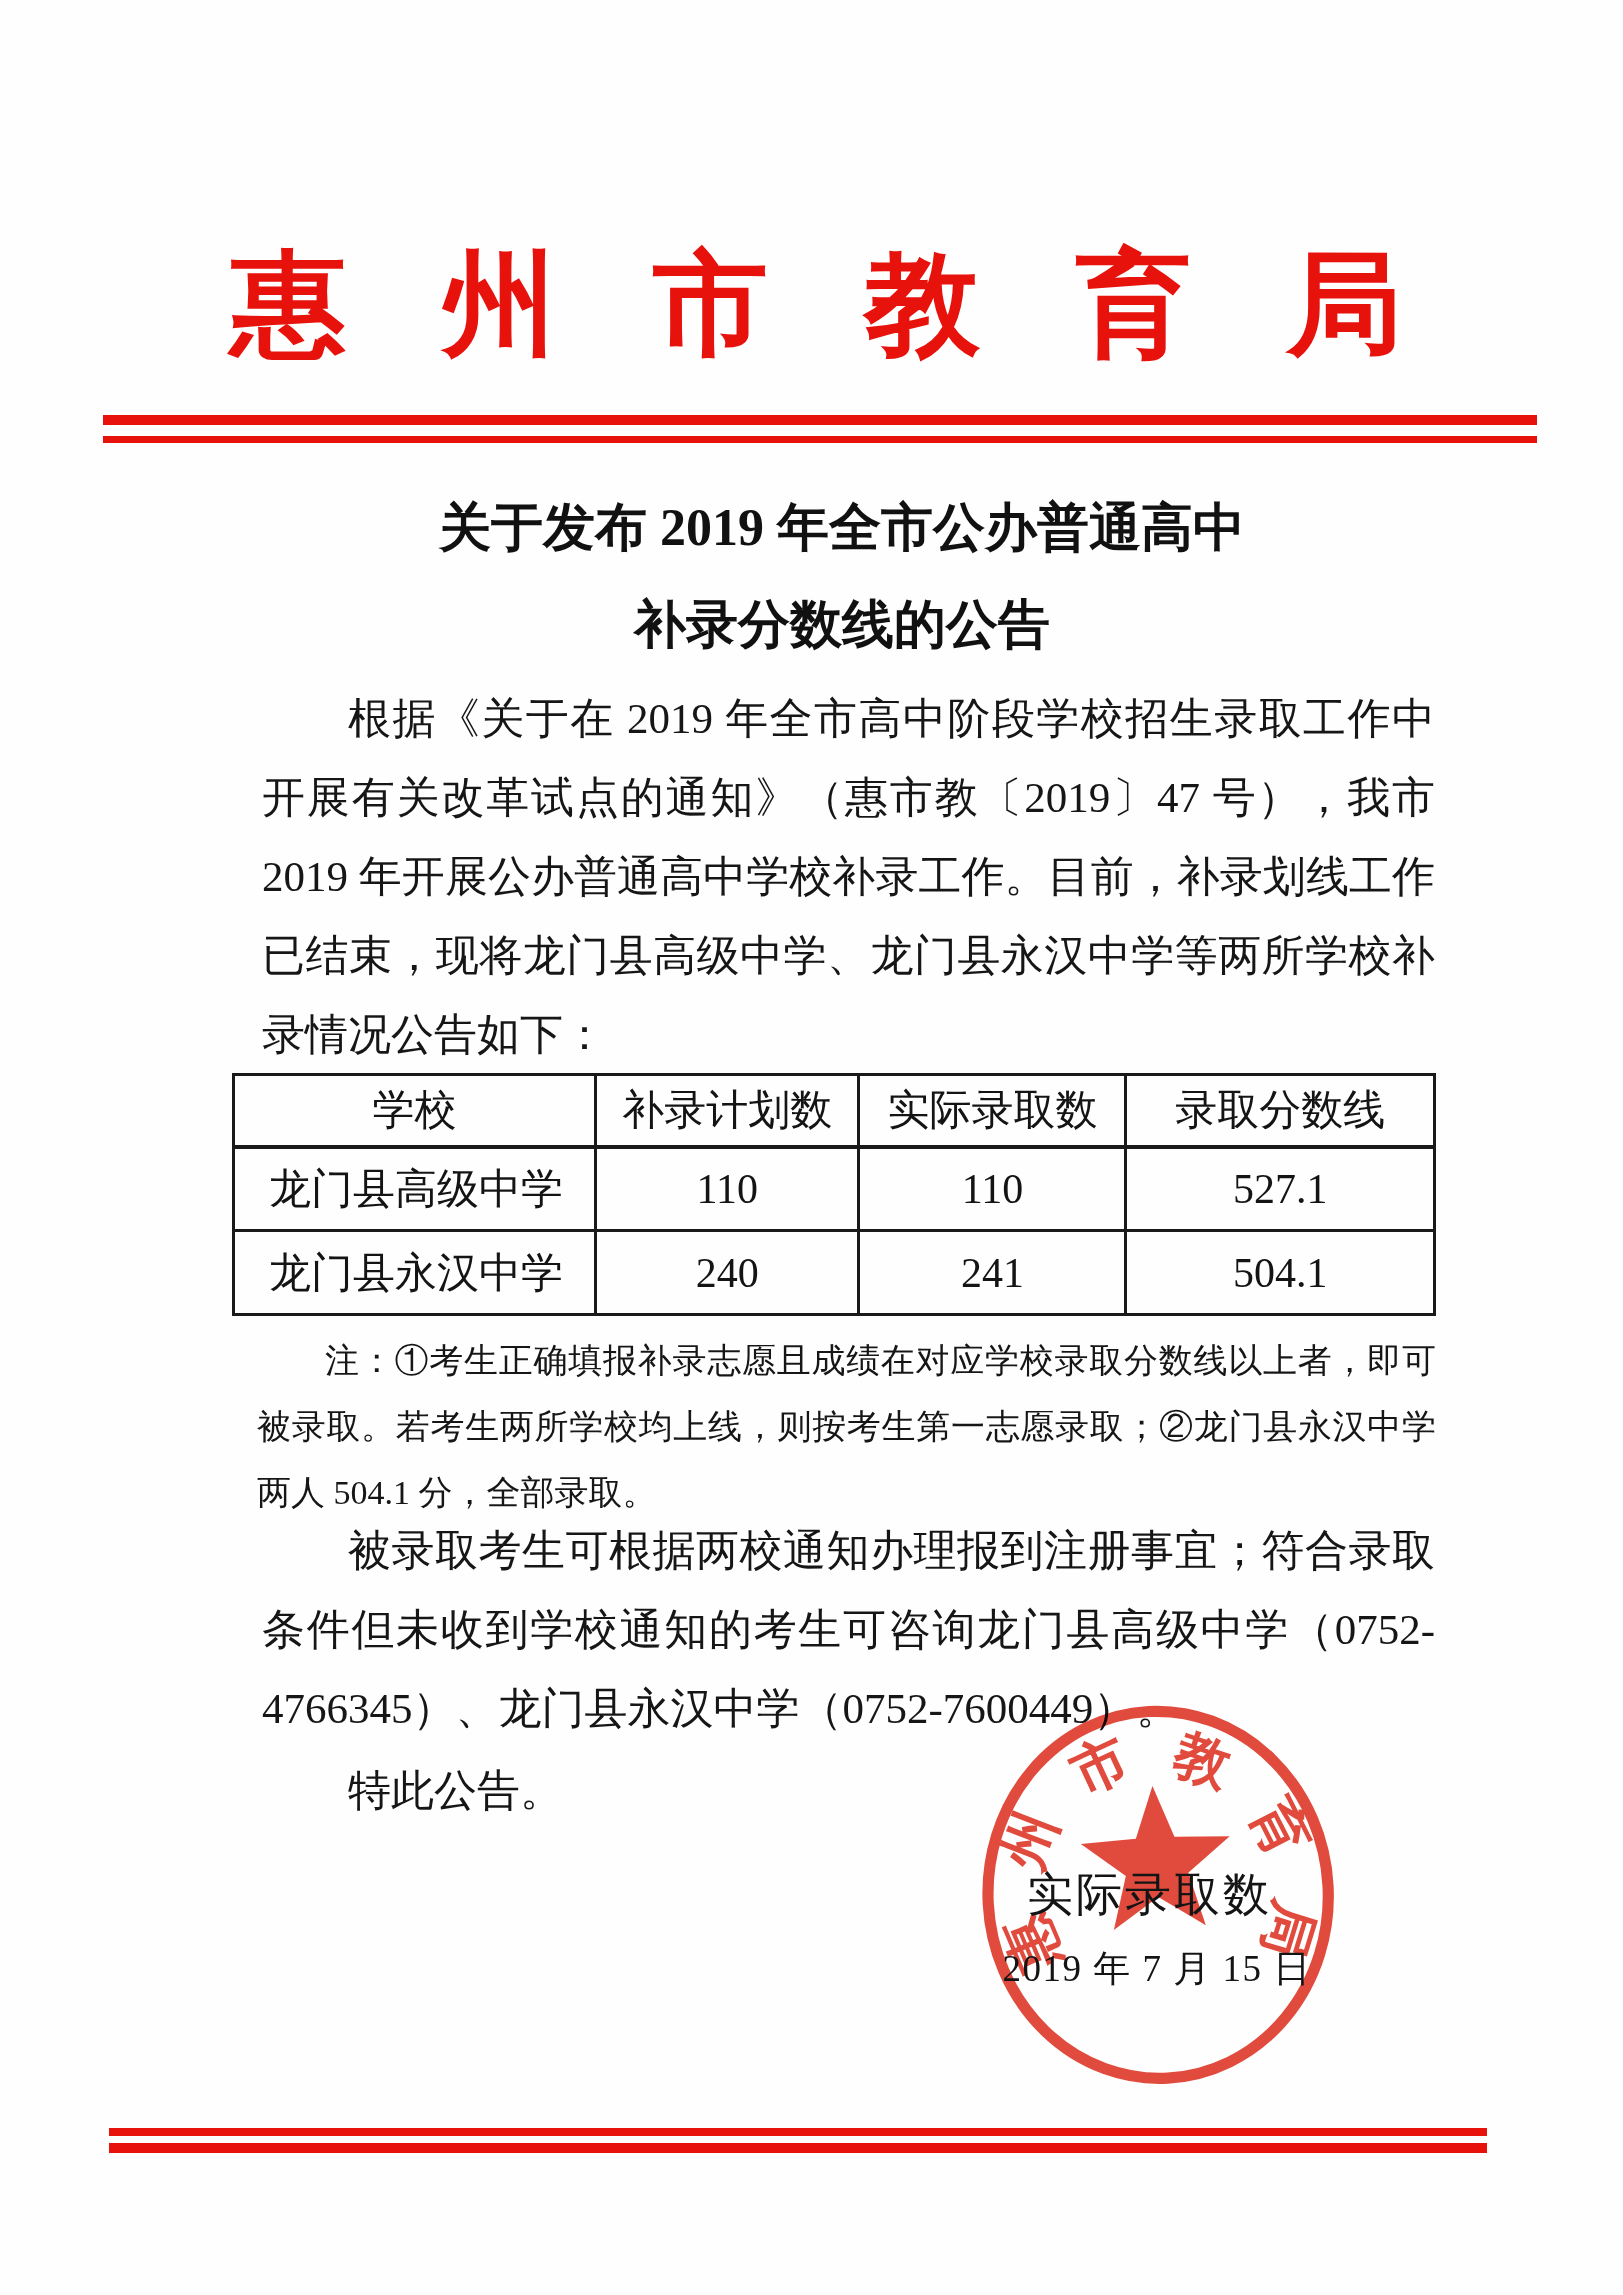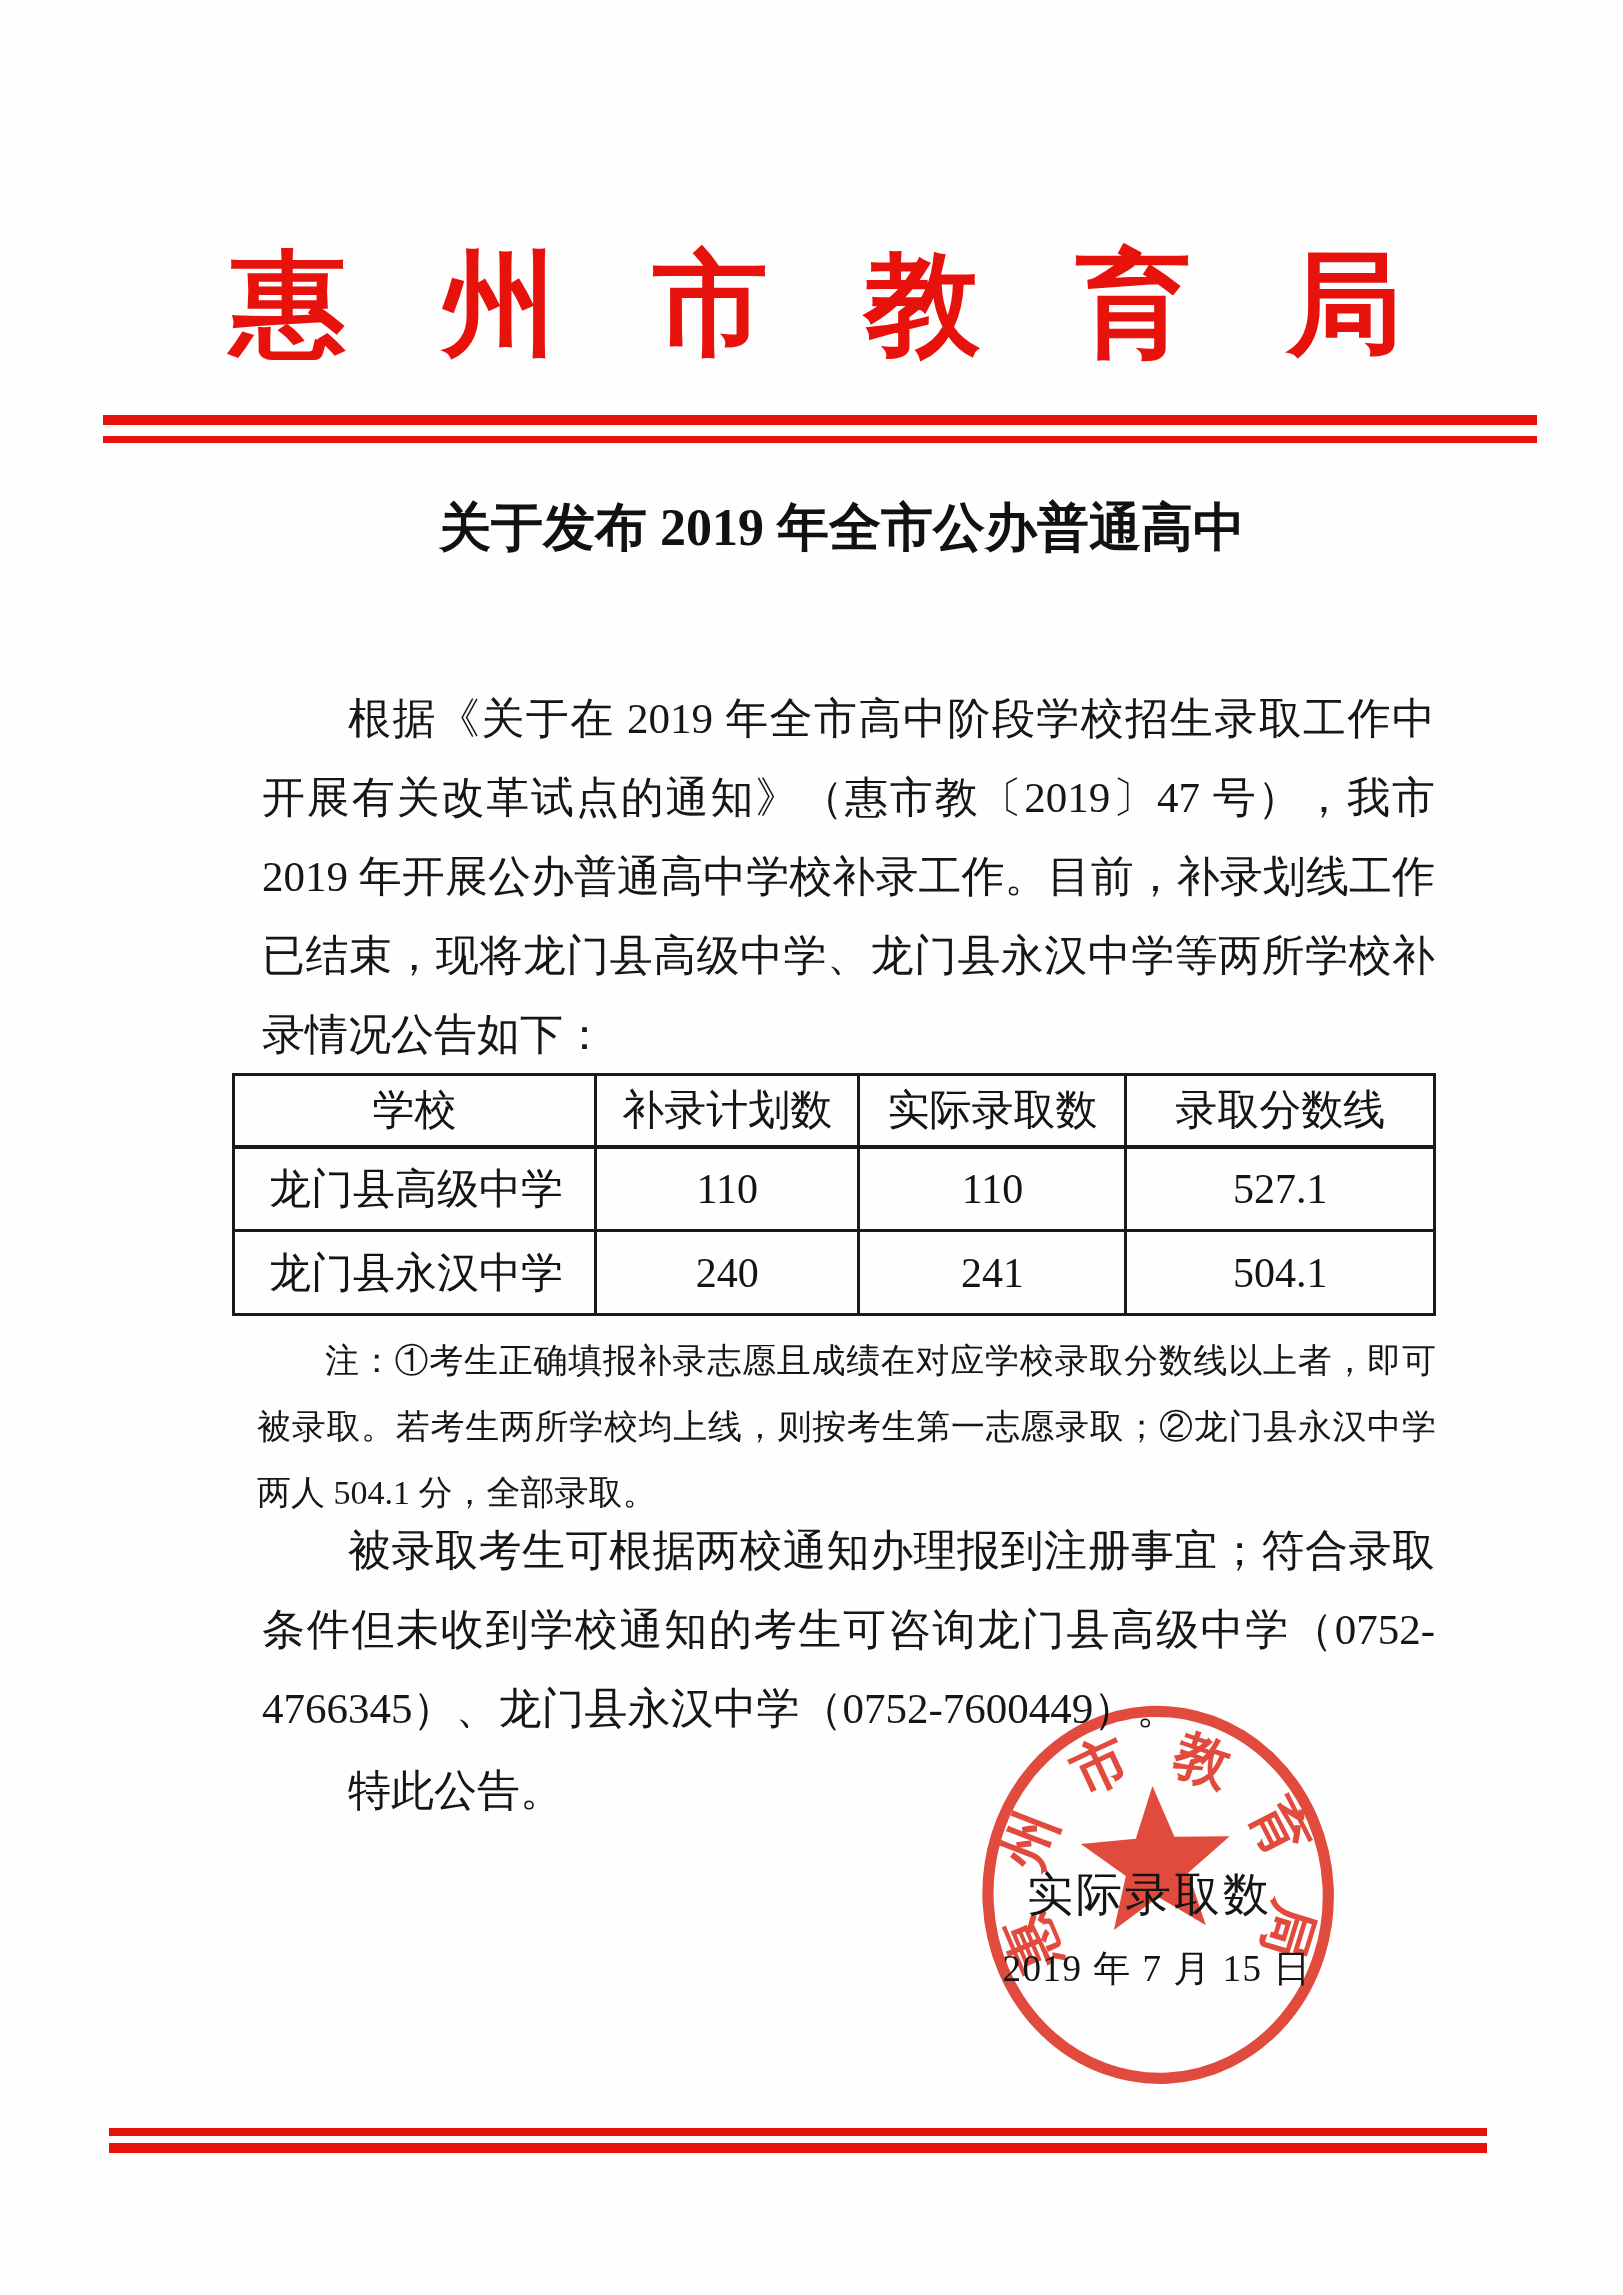--- a/index.html
+++ b/index.html
@@ -108,20 +108,21 @@
     <span>教</span>
     <span>育</span>
     <span>局</span>
   </div>
 
   <div class="rule rule-top-1"></div>
   <div class="rule rule-top-2"></div>
 
   <h1 class="title">
     <div>关于发布 2019 年全市公办普通高中</div>
+    <div>补录分数线的公告</div>
   </h1>
 
   <p class="bodytext p1">根据《关于在 2019 年全市高中阶段学校招生录取工作中开展有关改革试点的通知》（惠市教〔2019〕47 号），我市 2019 年开展公办普通高中学校补录工作。目前，补录划线工作已结束，现将龙门县高级中学、龙门县永汉中学等两所学校补录情况公告如下：</p>
 
   <table class="score-table">
     <thead>
       <tr>
         <th class="col-school">学校</th>
         <th class="col-plan">补录计划数</th>
         <th class="col-actual">实际录取数</th>

